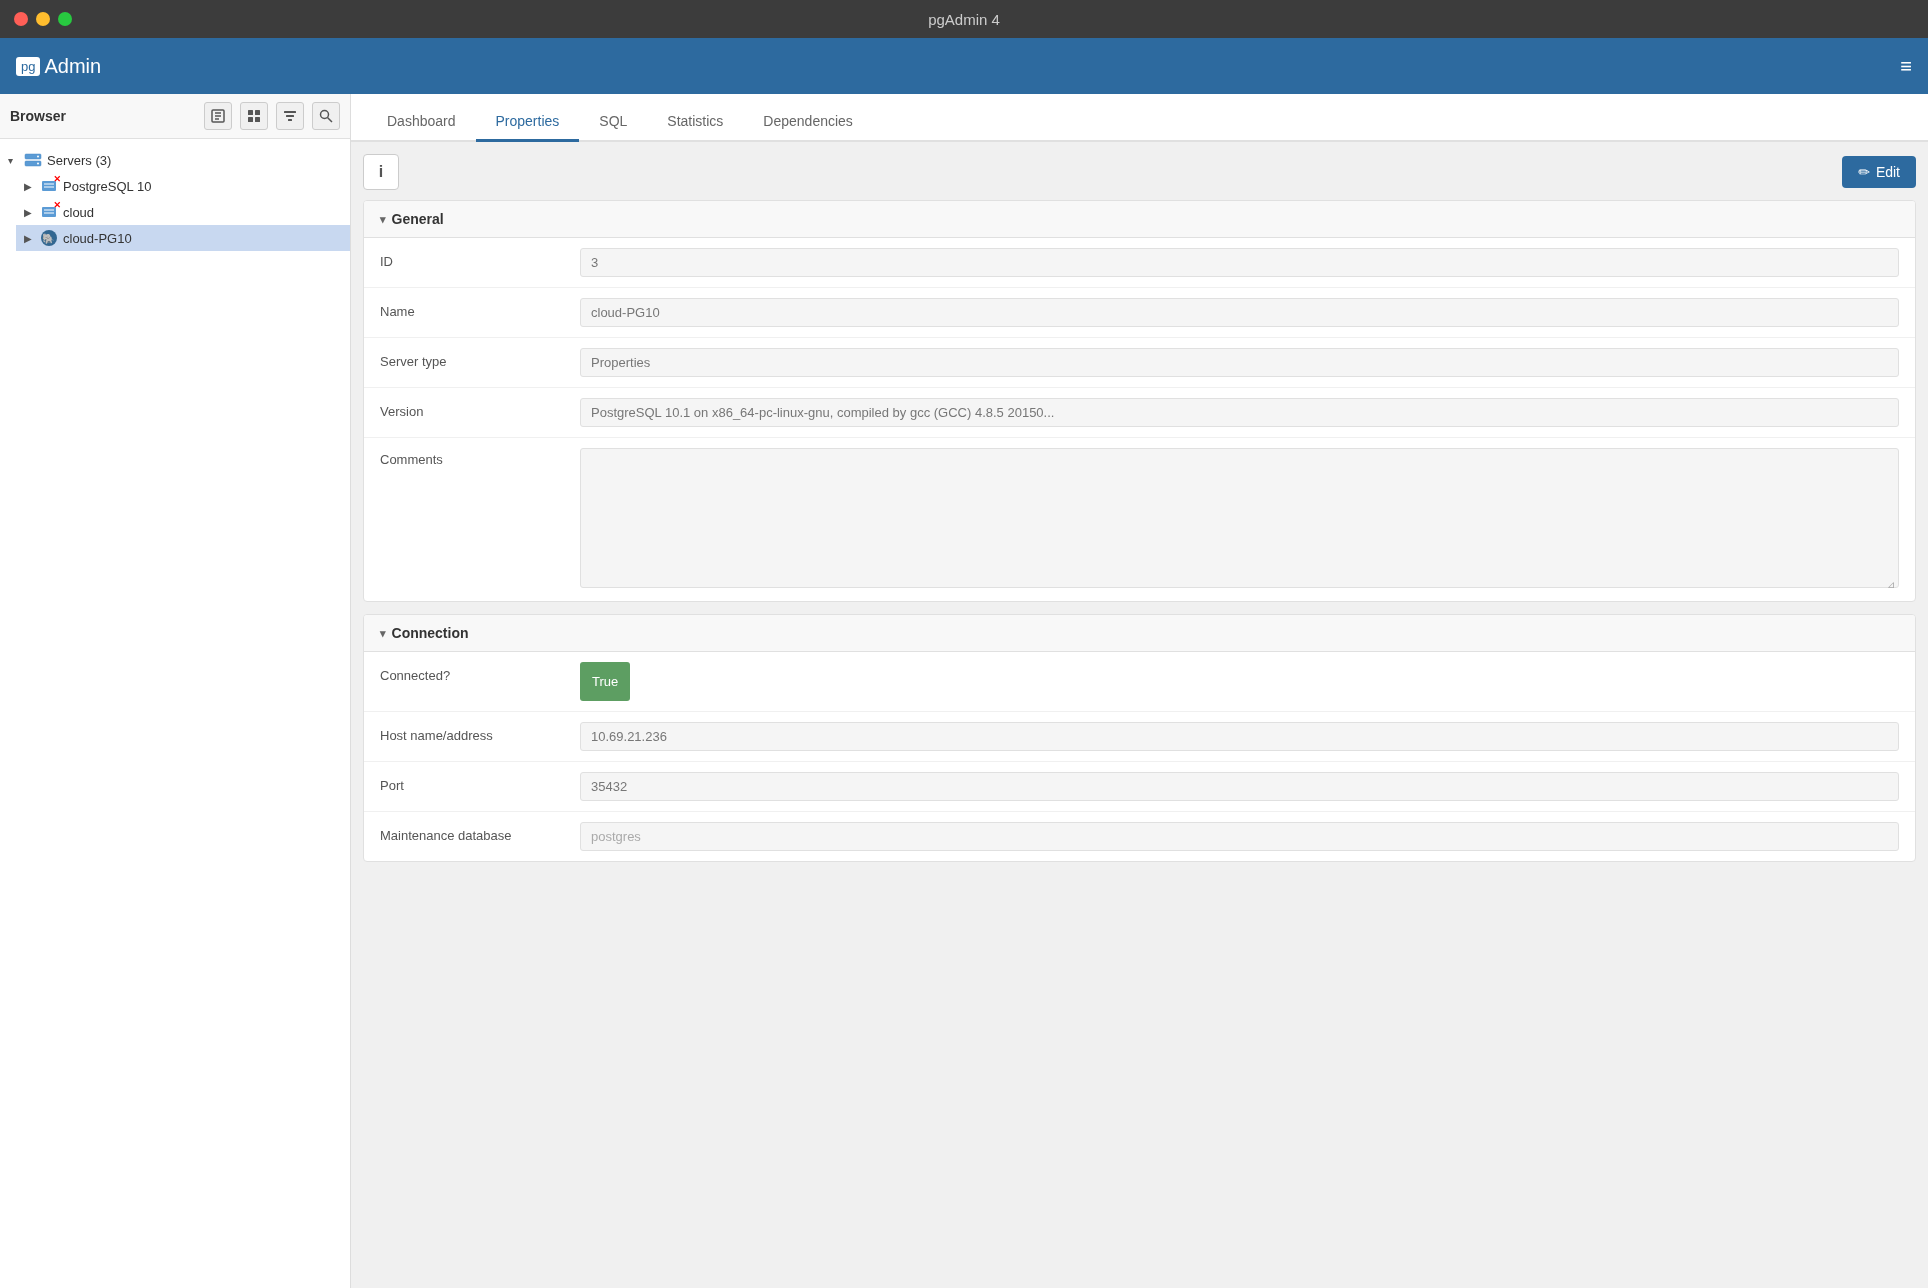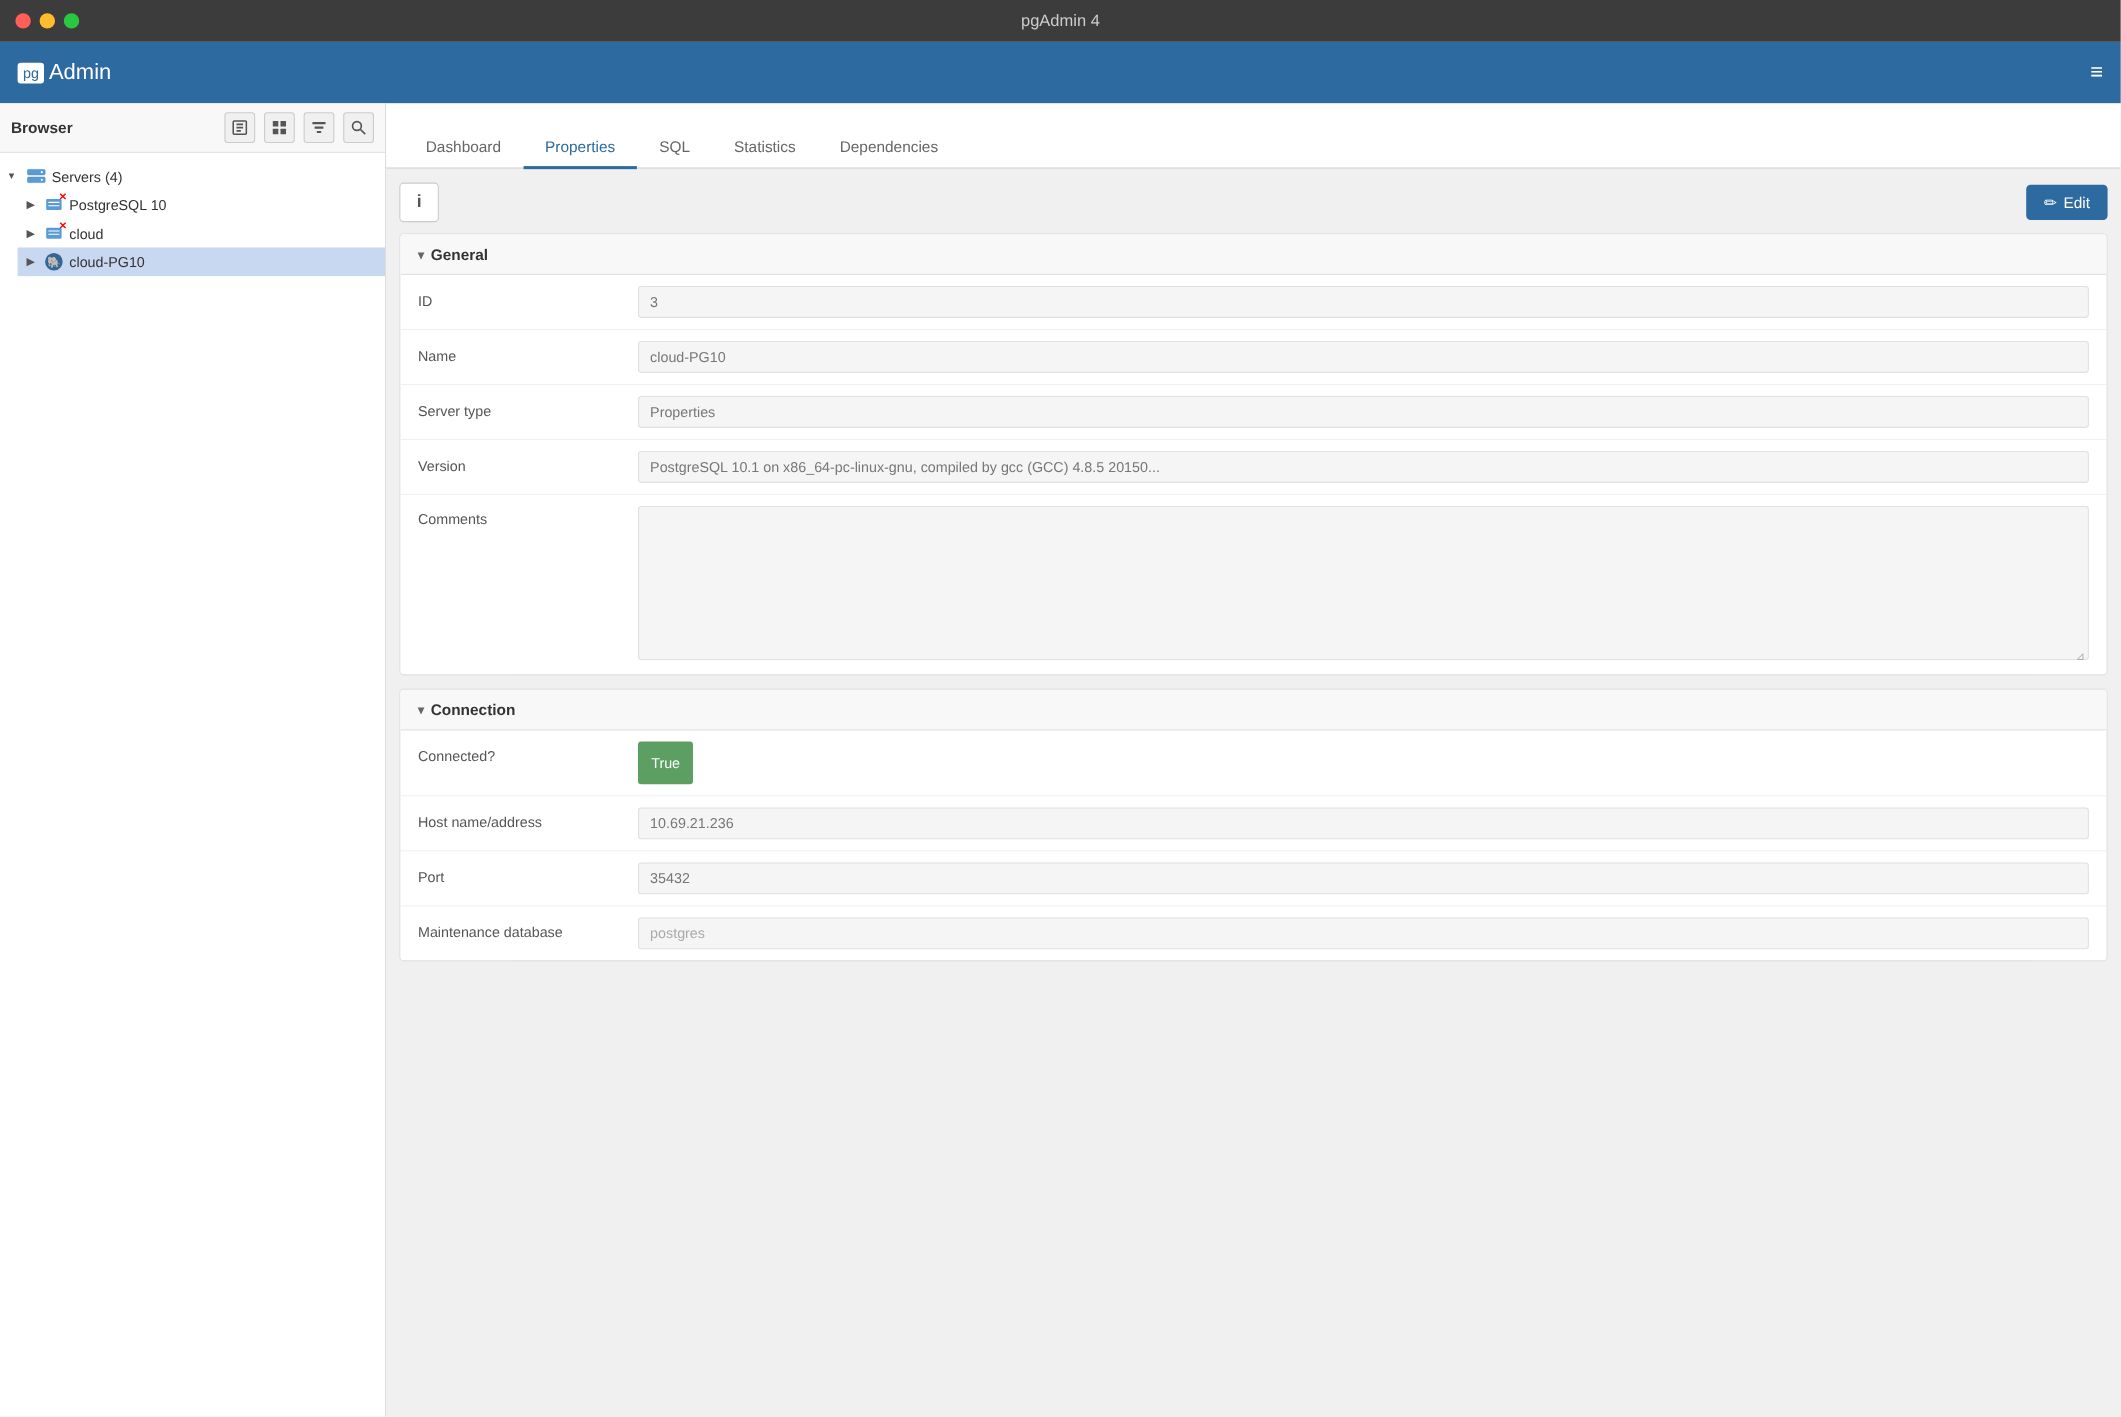--- a/index.html
+++ b/index.html
@@ -164,21 +164,21 @@
       overflow: hidden;
     }
 
     
     .tab-bar {
       background: #fff;
       border-bottom: 2px solid #e0e0e0;
       display: flex;
       align-items: flex-end;
       padding: 0 16px;
-      height: 60px;
+      height: 48px;
     }
     .tab {
       padding: 12px 20px 10px;
       font-size: 14px;
       color: #666;
       cursor: pointer;
       border-bottom: 3px solid transparent;
       margin-bottom: -2px;
     }
     .tab.active {
@@ -383,21 +383,21 @@
       <div class="tree-item">
         <span class="chevron">▾</span>
         <span class="tree-icon">
           <svg width="18" height="14" viewBox="0 0 18 14">
             <rect x="1" y="1" width="16" height="5" rx="1" fill="#5b9bd5" stroke="#4a8ac4" stroke-width="0.5"></rect>
             <rect x="1" y="8" width="16" height="5" rx="1" fill="#5b9bd5" stroke="#4a8ac4" stroke-width="0.5"></rect>
             <circle cx="14" cy="3.5" r="1" fill="white"></circle>
             <circle cx="14" cy="10.5" r="1" fill="white"></circle>
           </svg>
         </span>
-        <span class="tree-label">Servers (4)</span>
+        <span class="tree-label">Servers (3)</span>
       </div>
 
       <div class="tree-item indent1">
         <span class="chevron">▶</span>
         <span class="tree-icon" style="position:relative;">
           <svg width="16" height="14" viewBox="0 0 16 14">
             <rect x="1" y="2" width="14" height="10" rx="1" fill="#5b9bd5"></rect>
             <line x1="3" y1="5" x2="13" y2="5" stroke="white" stroke-width="1"></line>
             <line x1="3" y1="8" x2="13" y2="8" stroke="white" stroke-width="1"></line>
           </svg>

